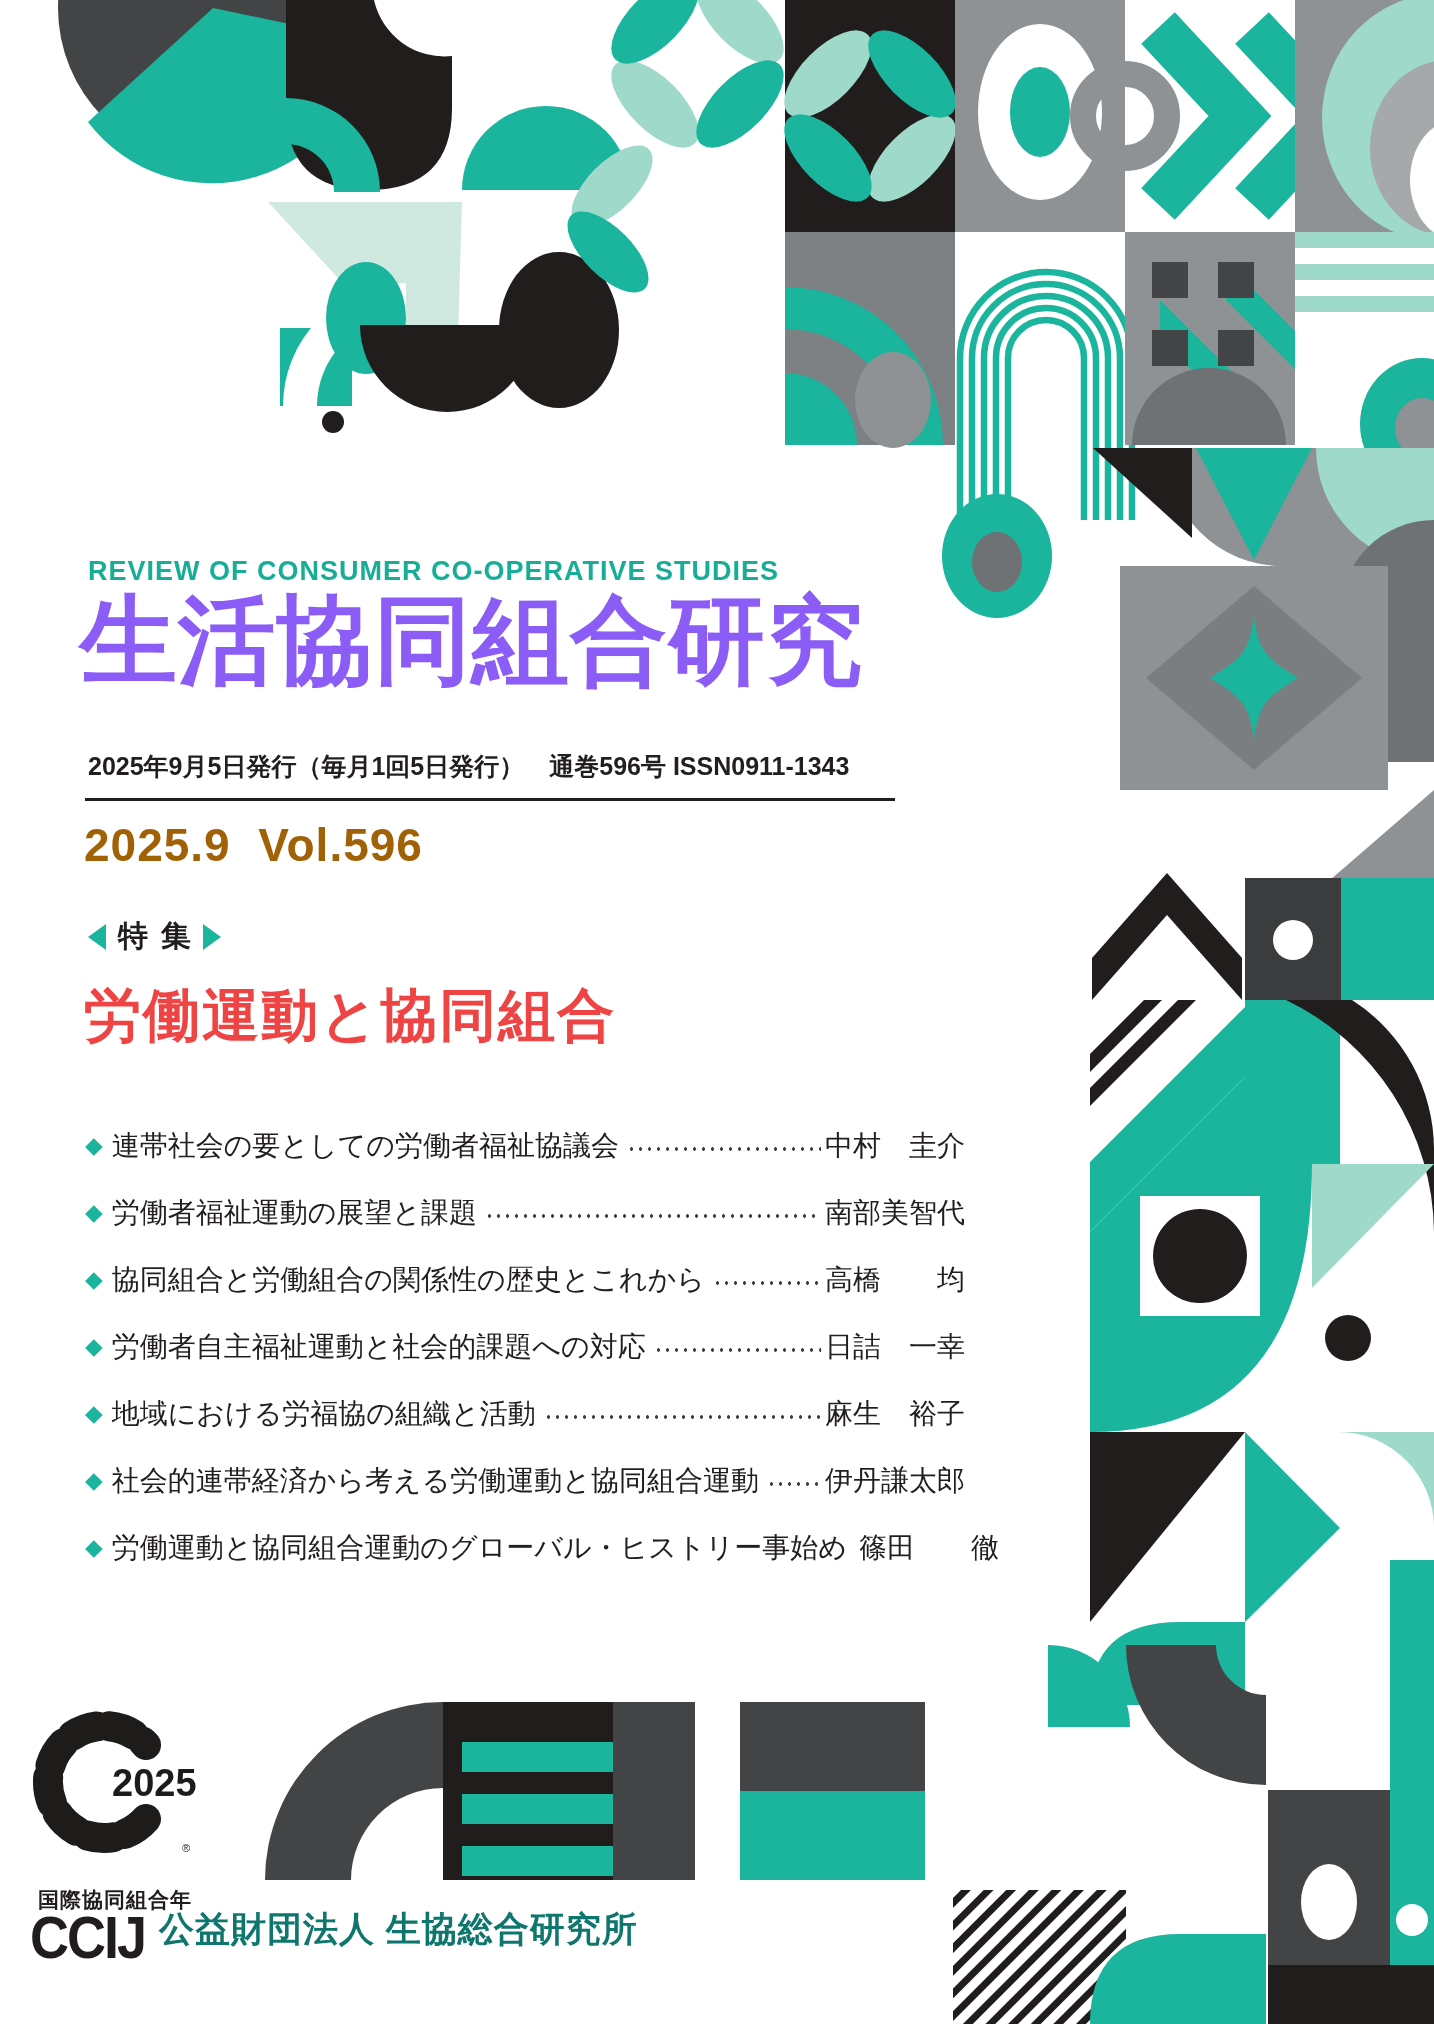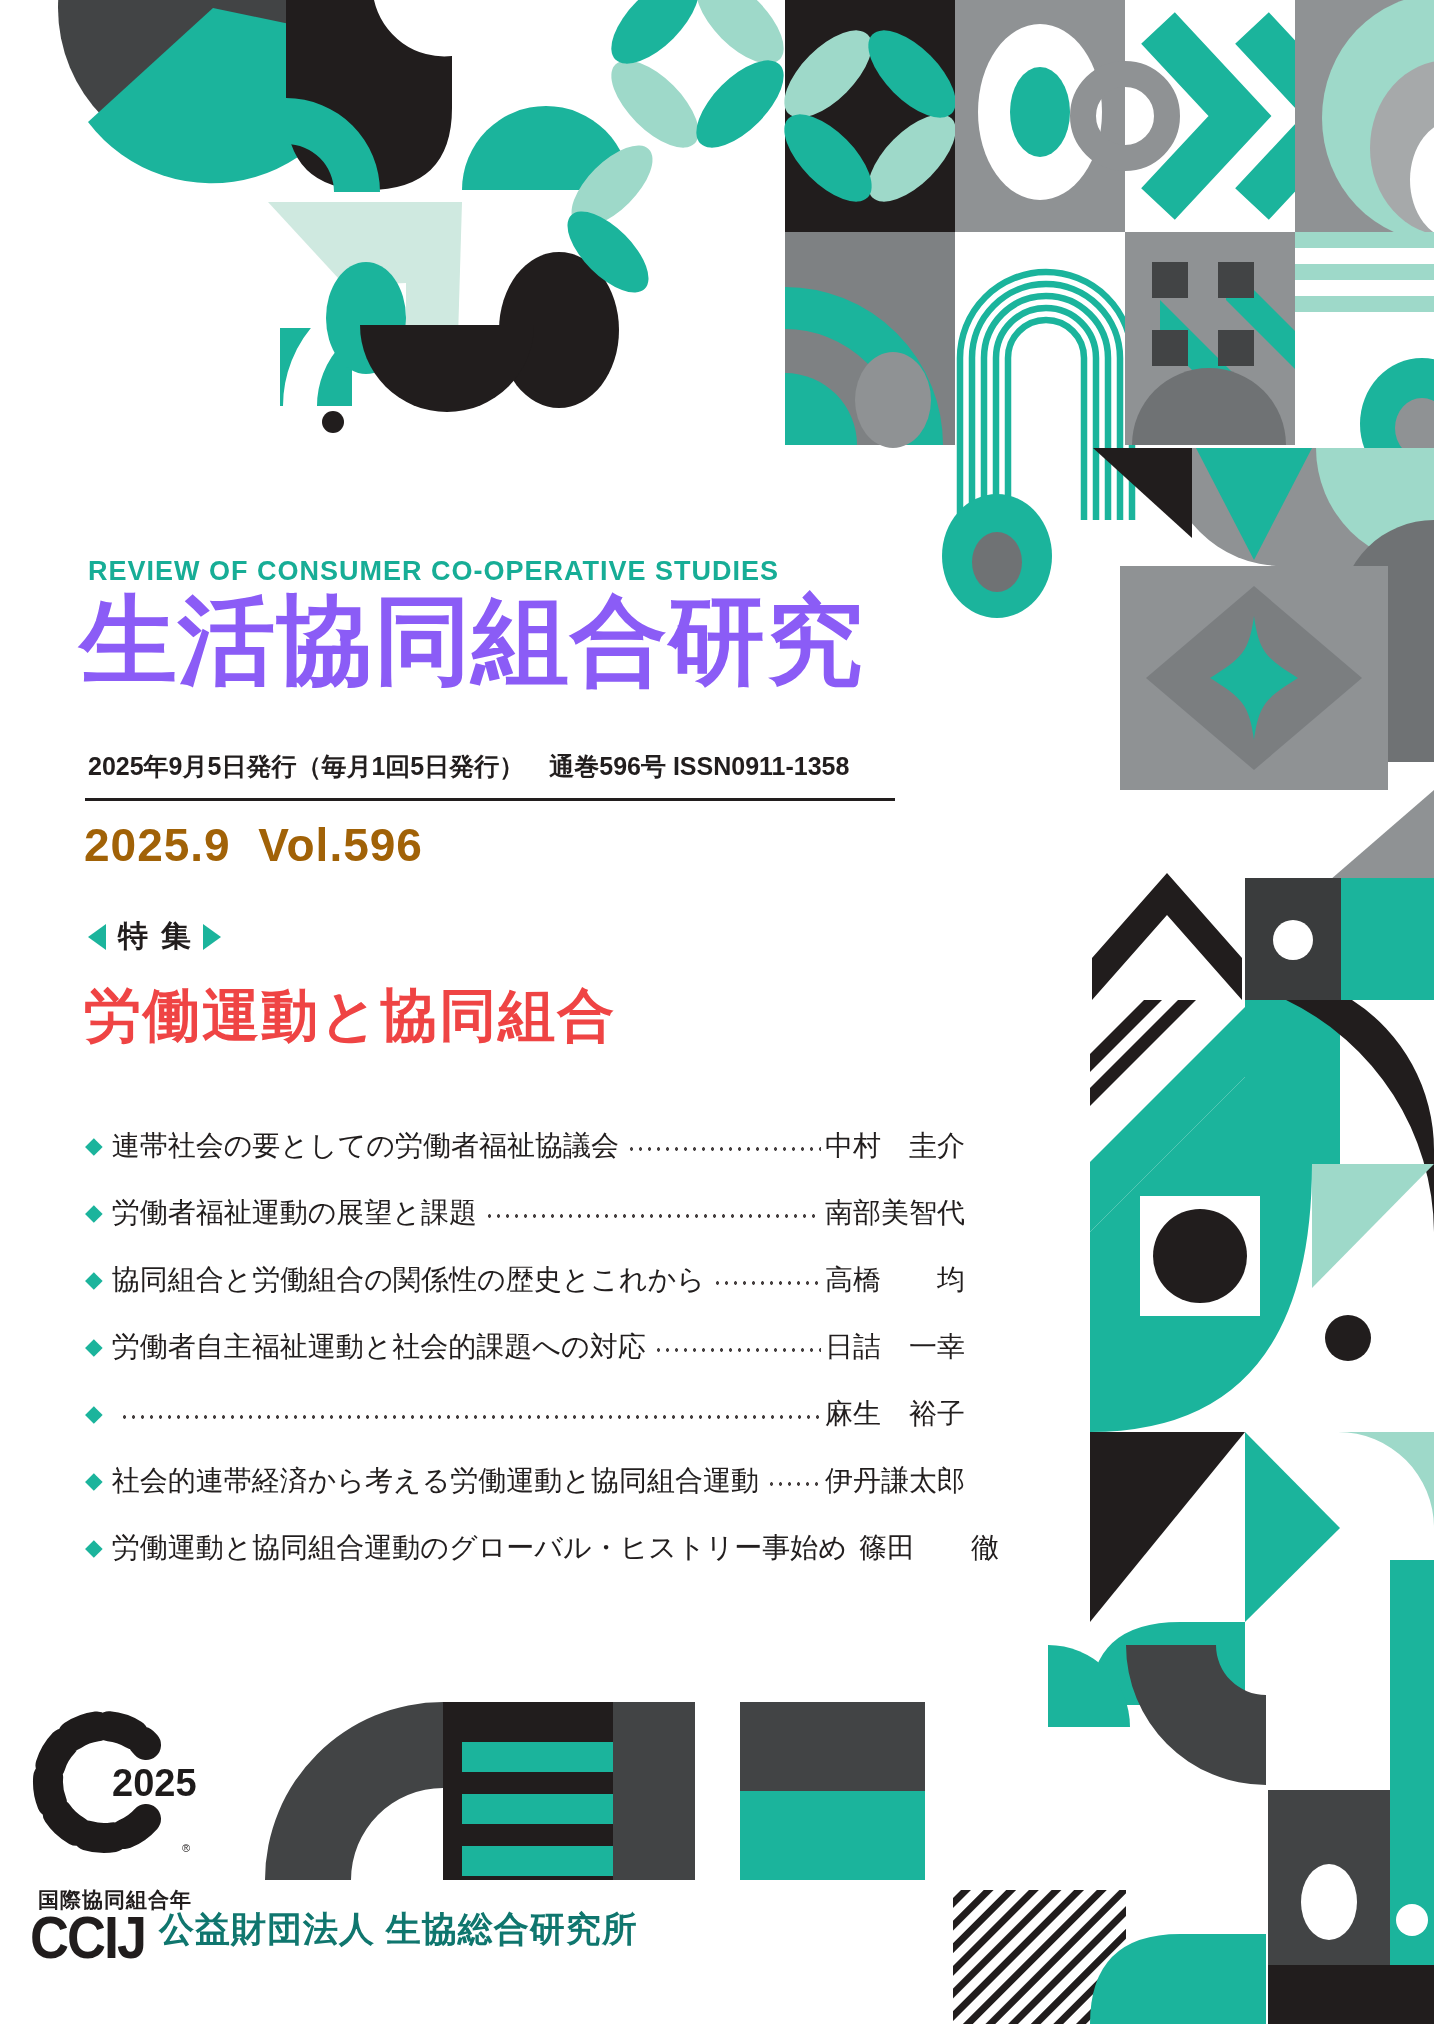--- a/index.html
+++ b/index.html
@@ -171,21 +171,21 @@
     <rect class="dg" x="1268" y="1790" width="122" height="175"></rect>
     <ellipse class="wt" cx="1329" cy="1902" rx="28" ry="38"></ellipse>
     <rect class="bk" x="1268" y="1965" width="166" height="59"></rect>
     <circle class="wt" cx="1412" cy="1920" r="16"></circle>
     <path class="tl" d="M1090,2024 Q1090,1934 1180,1934 L1266,1934 L1266,2024 Z"></path>
   </g>
 </svg>
 
 <div class="abs eng-title">REVIEW OF CONSUMER CO-OPERATIVE STUDIES</div>
 <div class="abs jp-title">生活協同組合研究</div>
-<div class="abs pub-info">2025年9月5日発行（毎月1回5日発行）　通巻596号 ISSN0911-1358</div>
+<div class="abs pub-info">2025年9月5日発行（毎月1回5日発行）　通巻596号 ISSN0911-1343</div>
 <div class="abs rule"></div>
 <div class="abs vol-label">2025.9  Vol.596</div>
 
 <div class="abs feature-row">
   <span class="tri tri-left"></span>
   <span class="feature-label">特集</span>
   <span class="tri tri-right"></span>
 </div>
 <div class="abs feature-title">労働運動と協同組合</div>
 
@@ -209,20 +209,21 @@
     <span class="author">高橋　　均</span>
   </div>
   <div class="article-row">
     <span class="bullet">◆</span>
     <span class="article-title">労働者自主福祉運動と社会的課題への対応</span>
     <span class="leader"></span>
     <span class="author">日詰　一幸</span>
   </div>
   <div class="article-row">
     <span class="bullet">◆</span>
+    <span class="article-title">地域における労福協の組織と活動</span>
     <span class="leader"></span>
     <span class="author">麻生　裕子</span>
   </div>
   <div class="article-row">
     <span class="bullet">◆</span>
     <span class="article-title">社会的連帯経済から考える労働運動と協同組合運動</span>
     <span class="leader"></span>
     <span class="author">伊丹謙太郎</span>
   </div>
   <div class="article-row">

